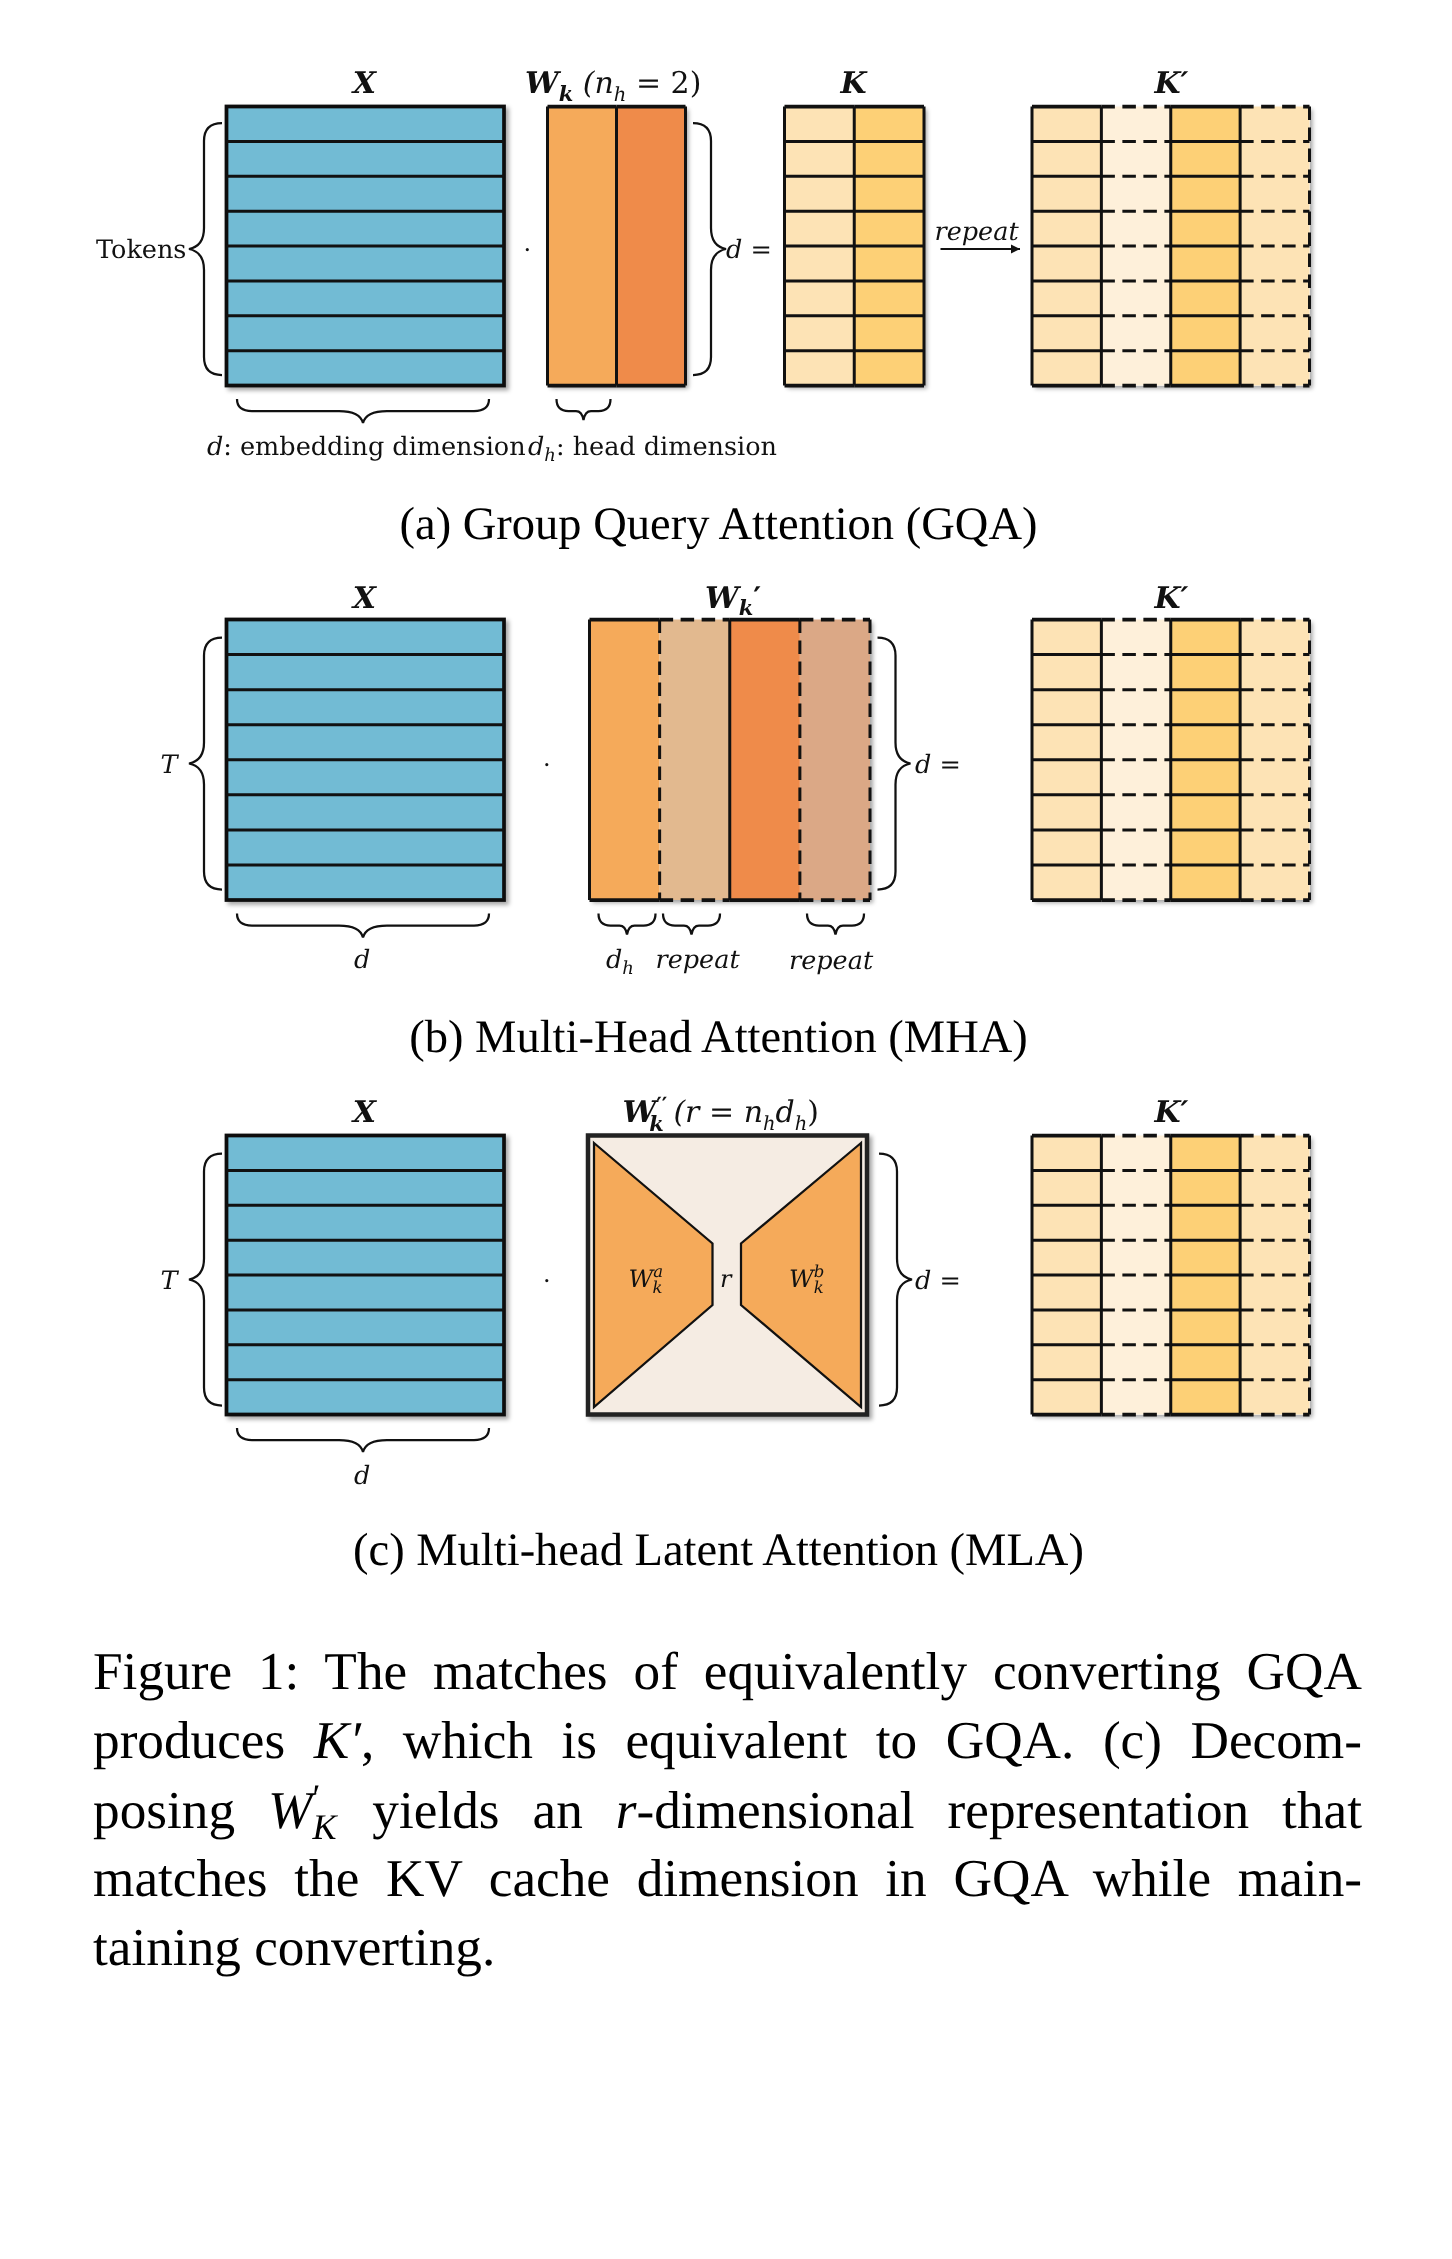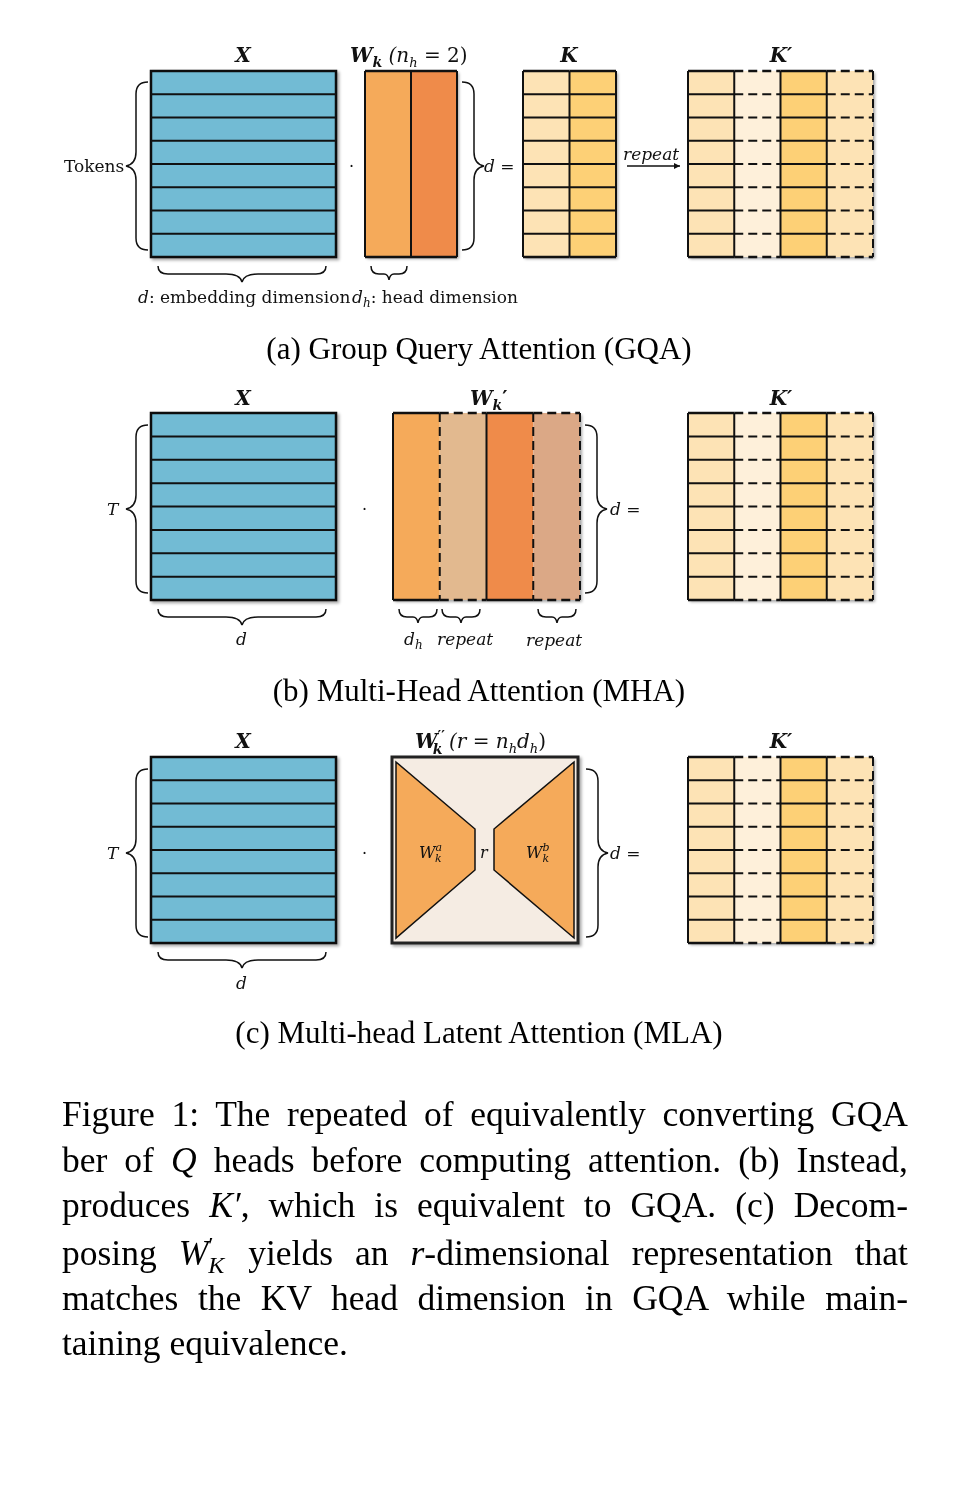--- a/index.html
+++ b/index.html
@@ -340,19 +340,18 @@
       </g>
 
     <path d="M158,952 q0,8 10,8 h58 q14,0 16,8 q2,-8 16,-8 h58 q10,0 10,-8" fill="none" stroke="#111" stroke-width="1.5"></path>
     <text class="lbl ital" x="236" y="989" font-size="17">d</text>
 
     <text class="sub" x="479" y="1043" text-anchor="middle">(c) Multi-head Latent Attention (MLA)</text>
   </g>
 </svg>
 
 <div id="caption">
-    <span class="line">Figure 1: The repeated of equivalently converting GQA</span>
-    <span class="line">ber of <i>Q</i> heads before computing attention. (b) Instead,</span>
+    <span class="line">Figure 1: The matches of equivalently converting GQA</span>
     <span class="line">produces <i>K′</i>, which is equivalent to GQA. (c) Decom-</span>
     <span class="line">posing <i>W</i><span style="display: inline-block; position: relative; width: 18px; height: 1em; vertical-align: baseline;"><span style="position:absolute;left:0;top:-6px;font-size:24px">′</span><i style="position:absolute;left:0;top:14px;font-size:24px">K</i></span> yields an <i>r</i>-dimensional representation that</span>
-    <span class="line">matches the KV head dimension in GQA while main-</span>
-    <span class="line last">taining equivalence.</span>
+    <span class="line">matches the KV cache dimension in GQA while main-</span>
+    <span class="line last">taining converting.</span>
   </div>
 
 </body></html>

